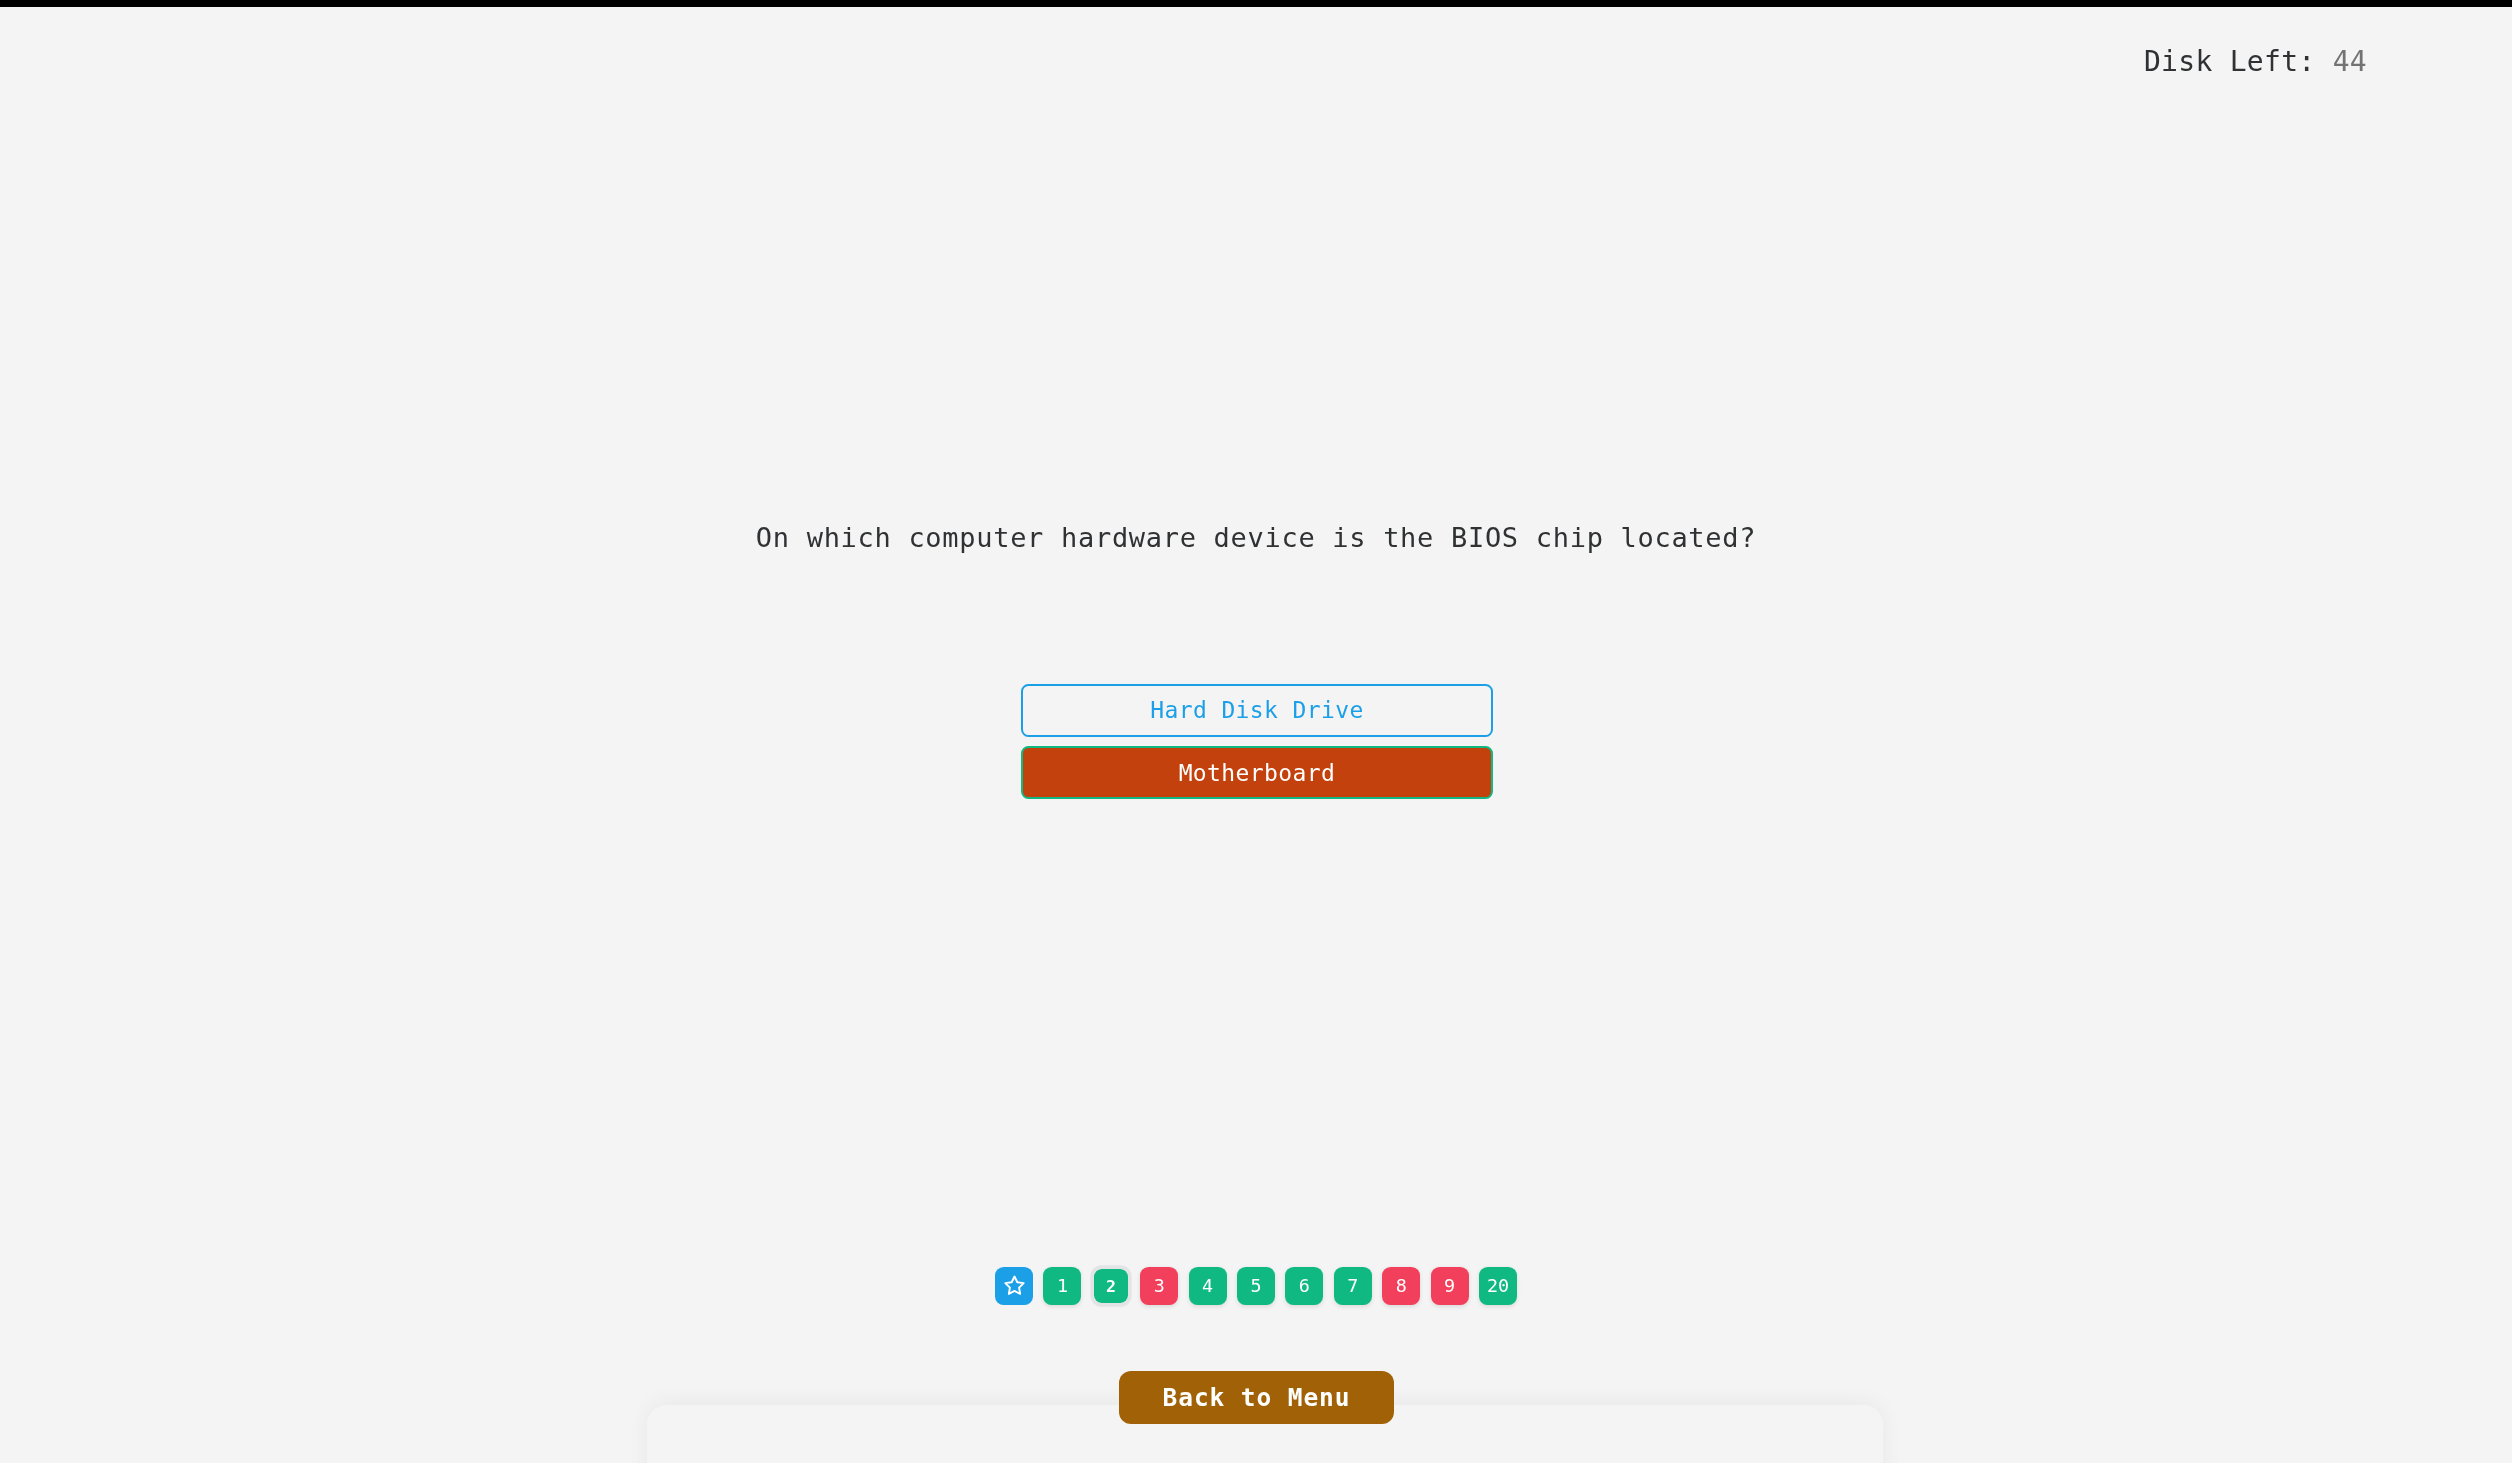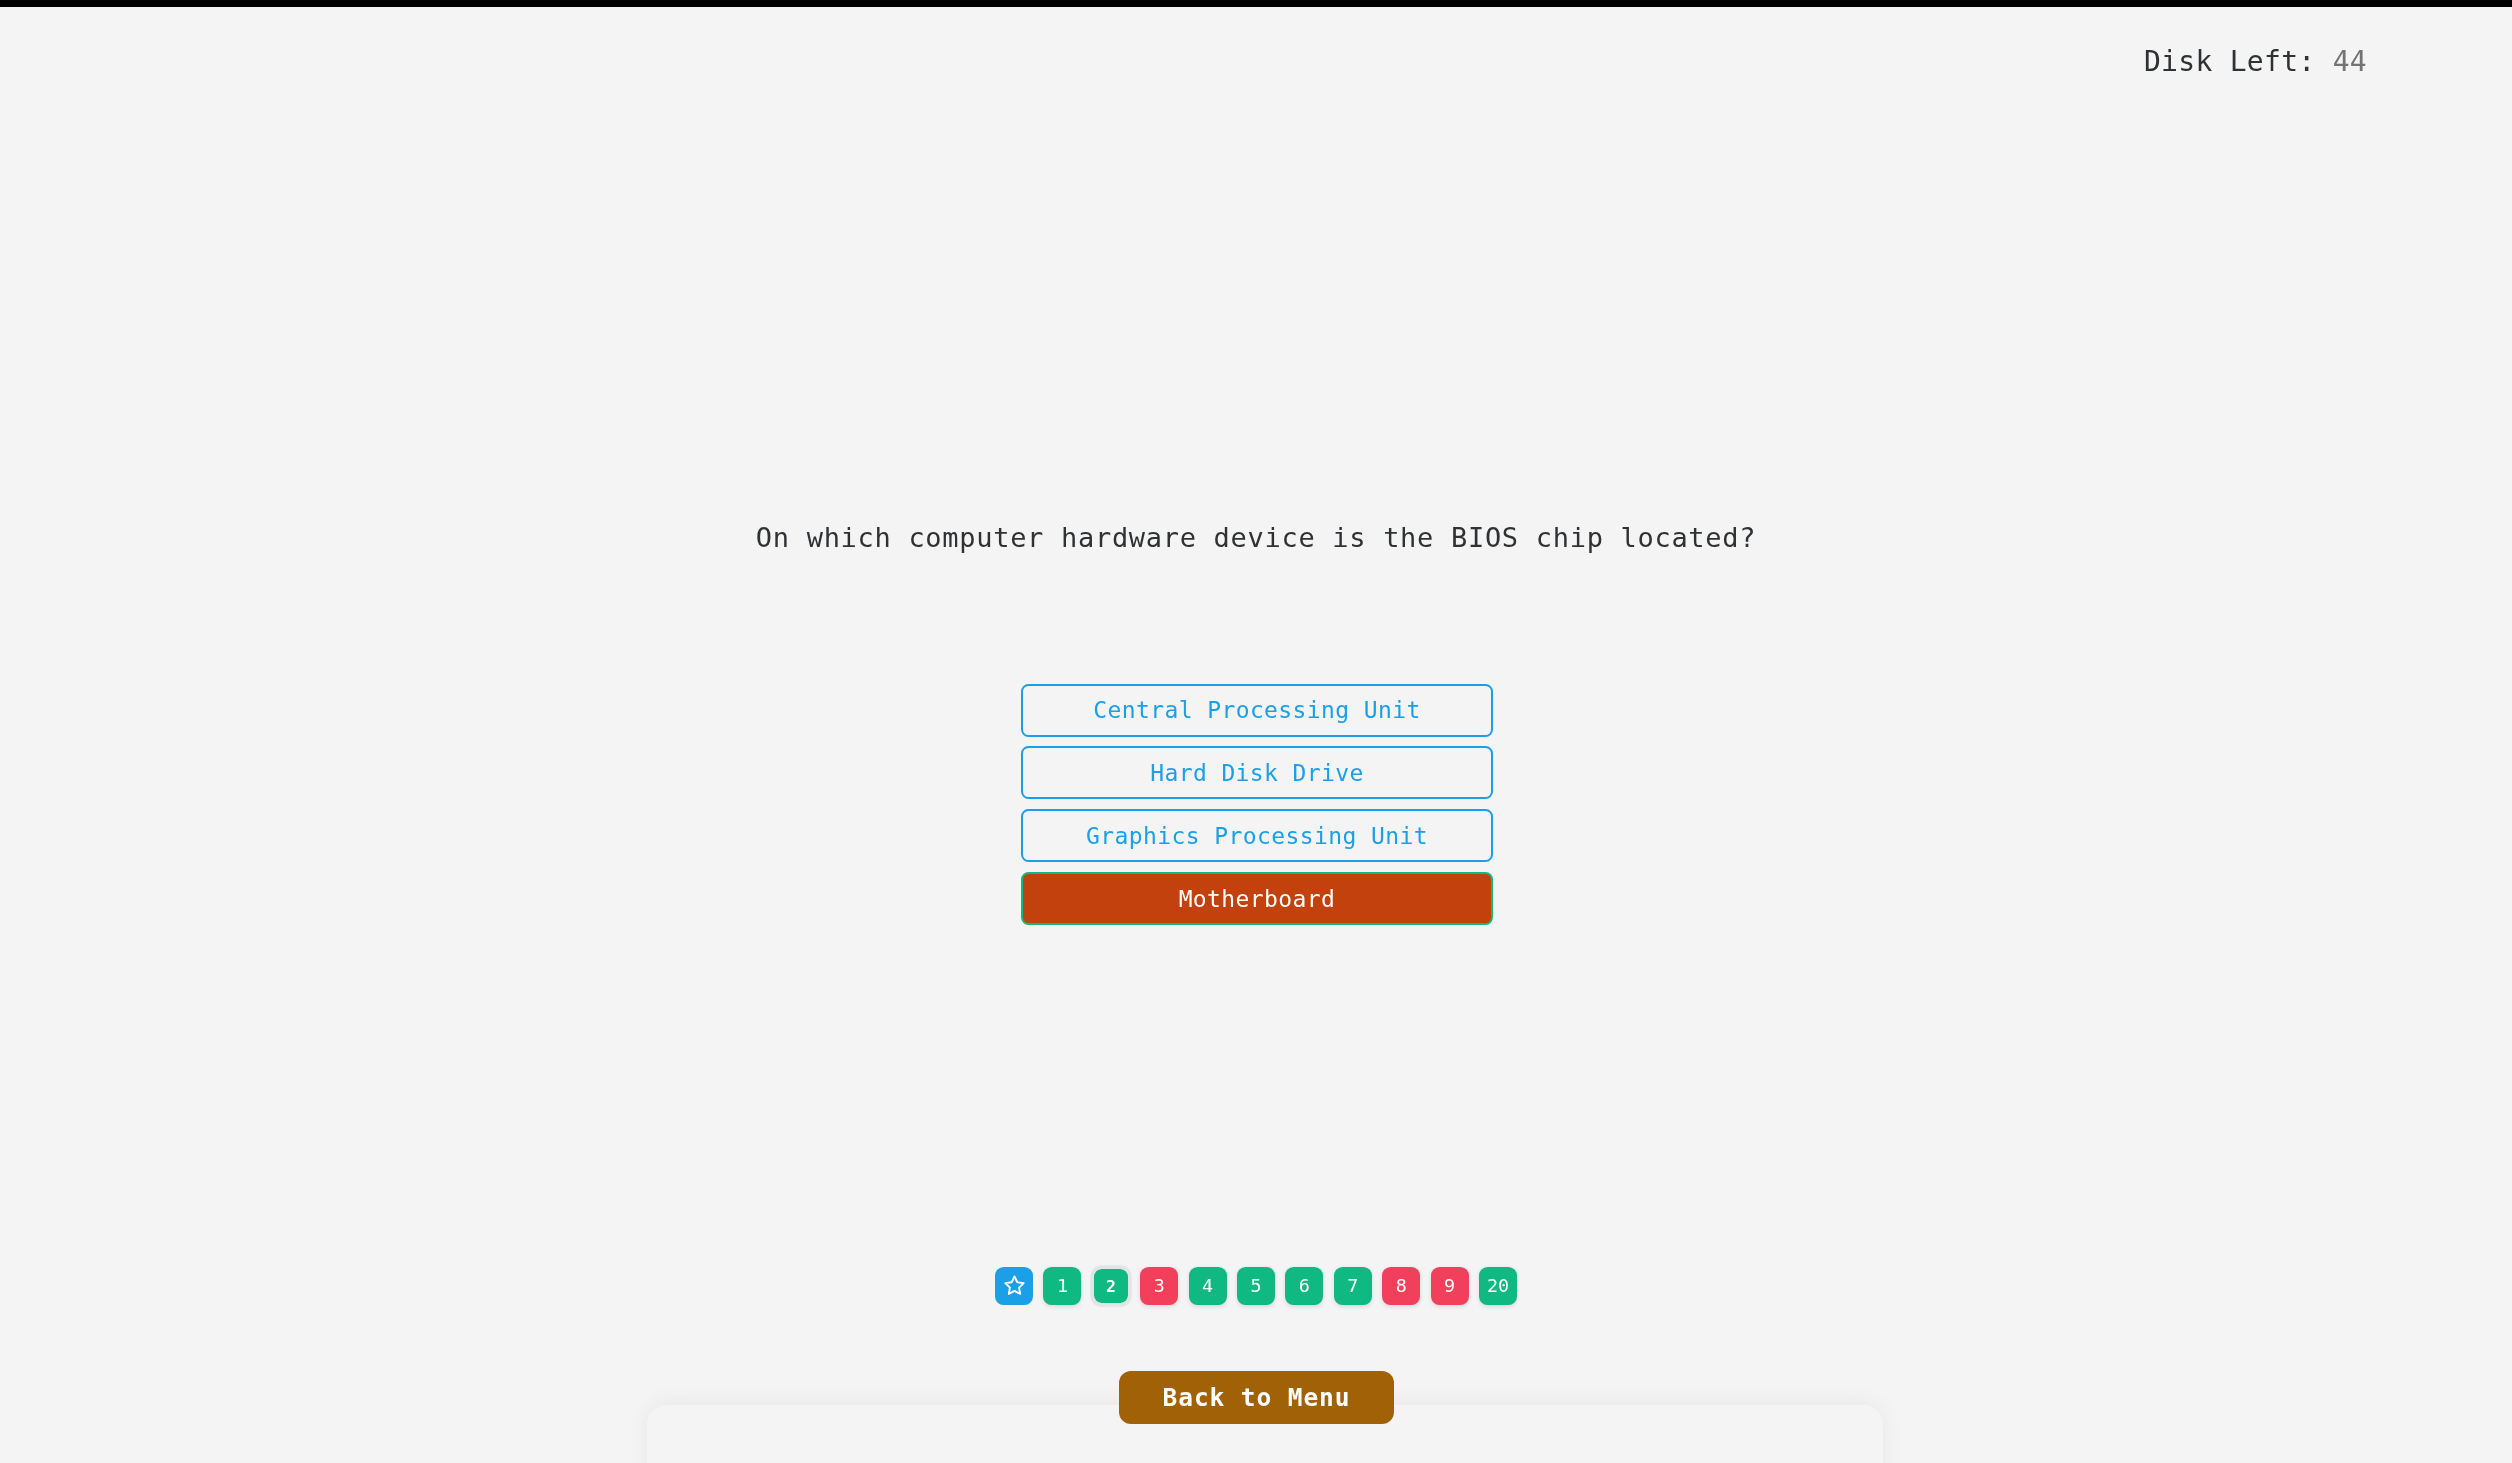--- a/index.html
+++ b/index.html
@@ -182,23 +182,21 @@
 
   <div class="timer">
     <span>Disk Left:</span>
     <span class="t-value">44</span>
   </div>
 
 
   <div class="question">On which computer hardware device is the BIOS chip located?</div>
 
   <div class="options">
-      <button class="option outline">Central Processing Unit</button>
       <button class="option outline">Hard Disk Drive</button>
-      <button class="option outline">Graphics Processing Unit</button>
       <button class="option correct">Motherboard</button>
     </div>
 
   <div class="pagination">
       <div class="page-dot star">
         <svg class="star-glyph" viewBox="0 0 24 24">
           <path d="M12 2.6l2.95 5.98 6.6.96-4.77 4.65 1.13 6.57L12 17.66l-5.91 3.1 1.13-6.57L2.45 9.54l6.6-.96z" fill="none" stroke="#ffffff" stroke-width="2" stroke-linejoin="round"></path>
         </svg>
       </div>
       <div class="page-dot green">1</div>

